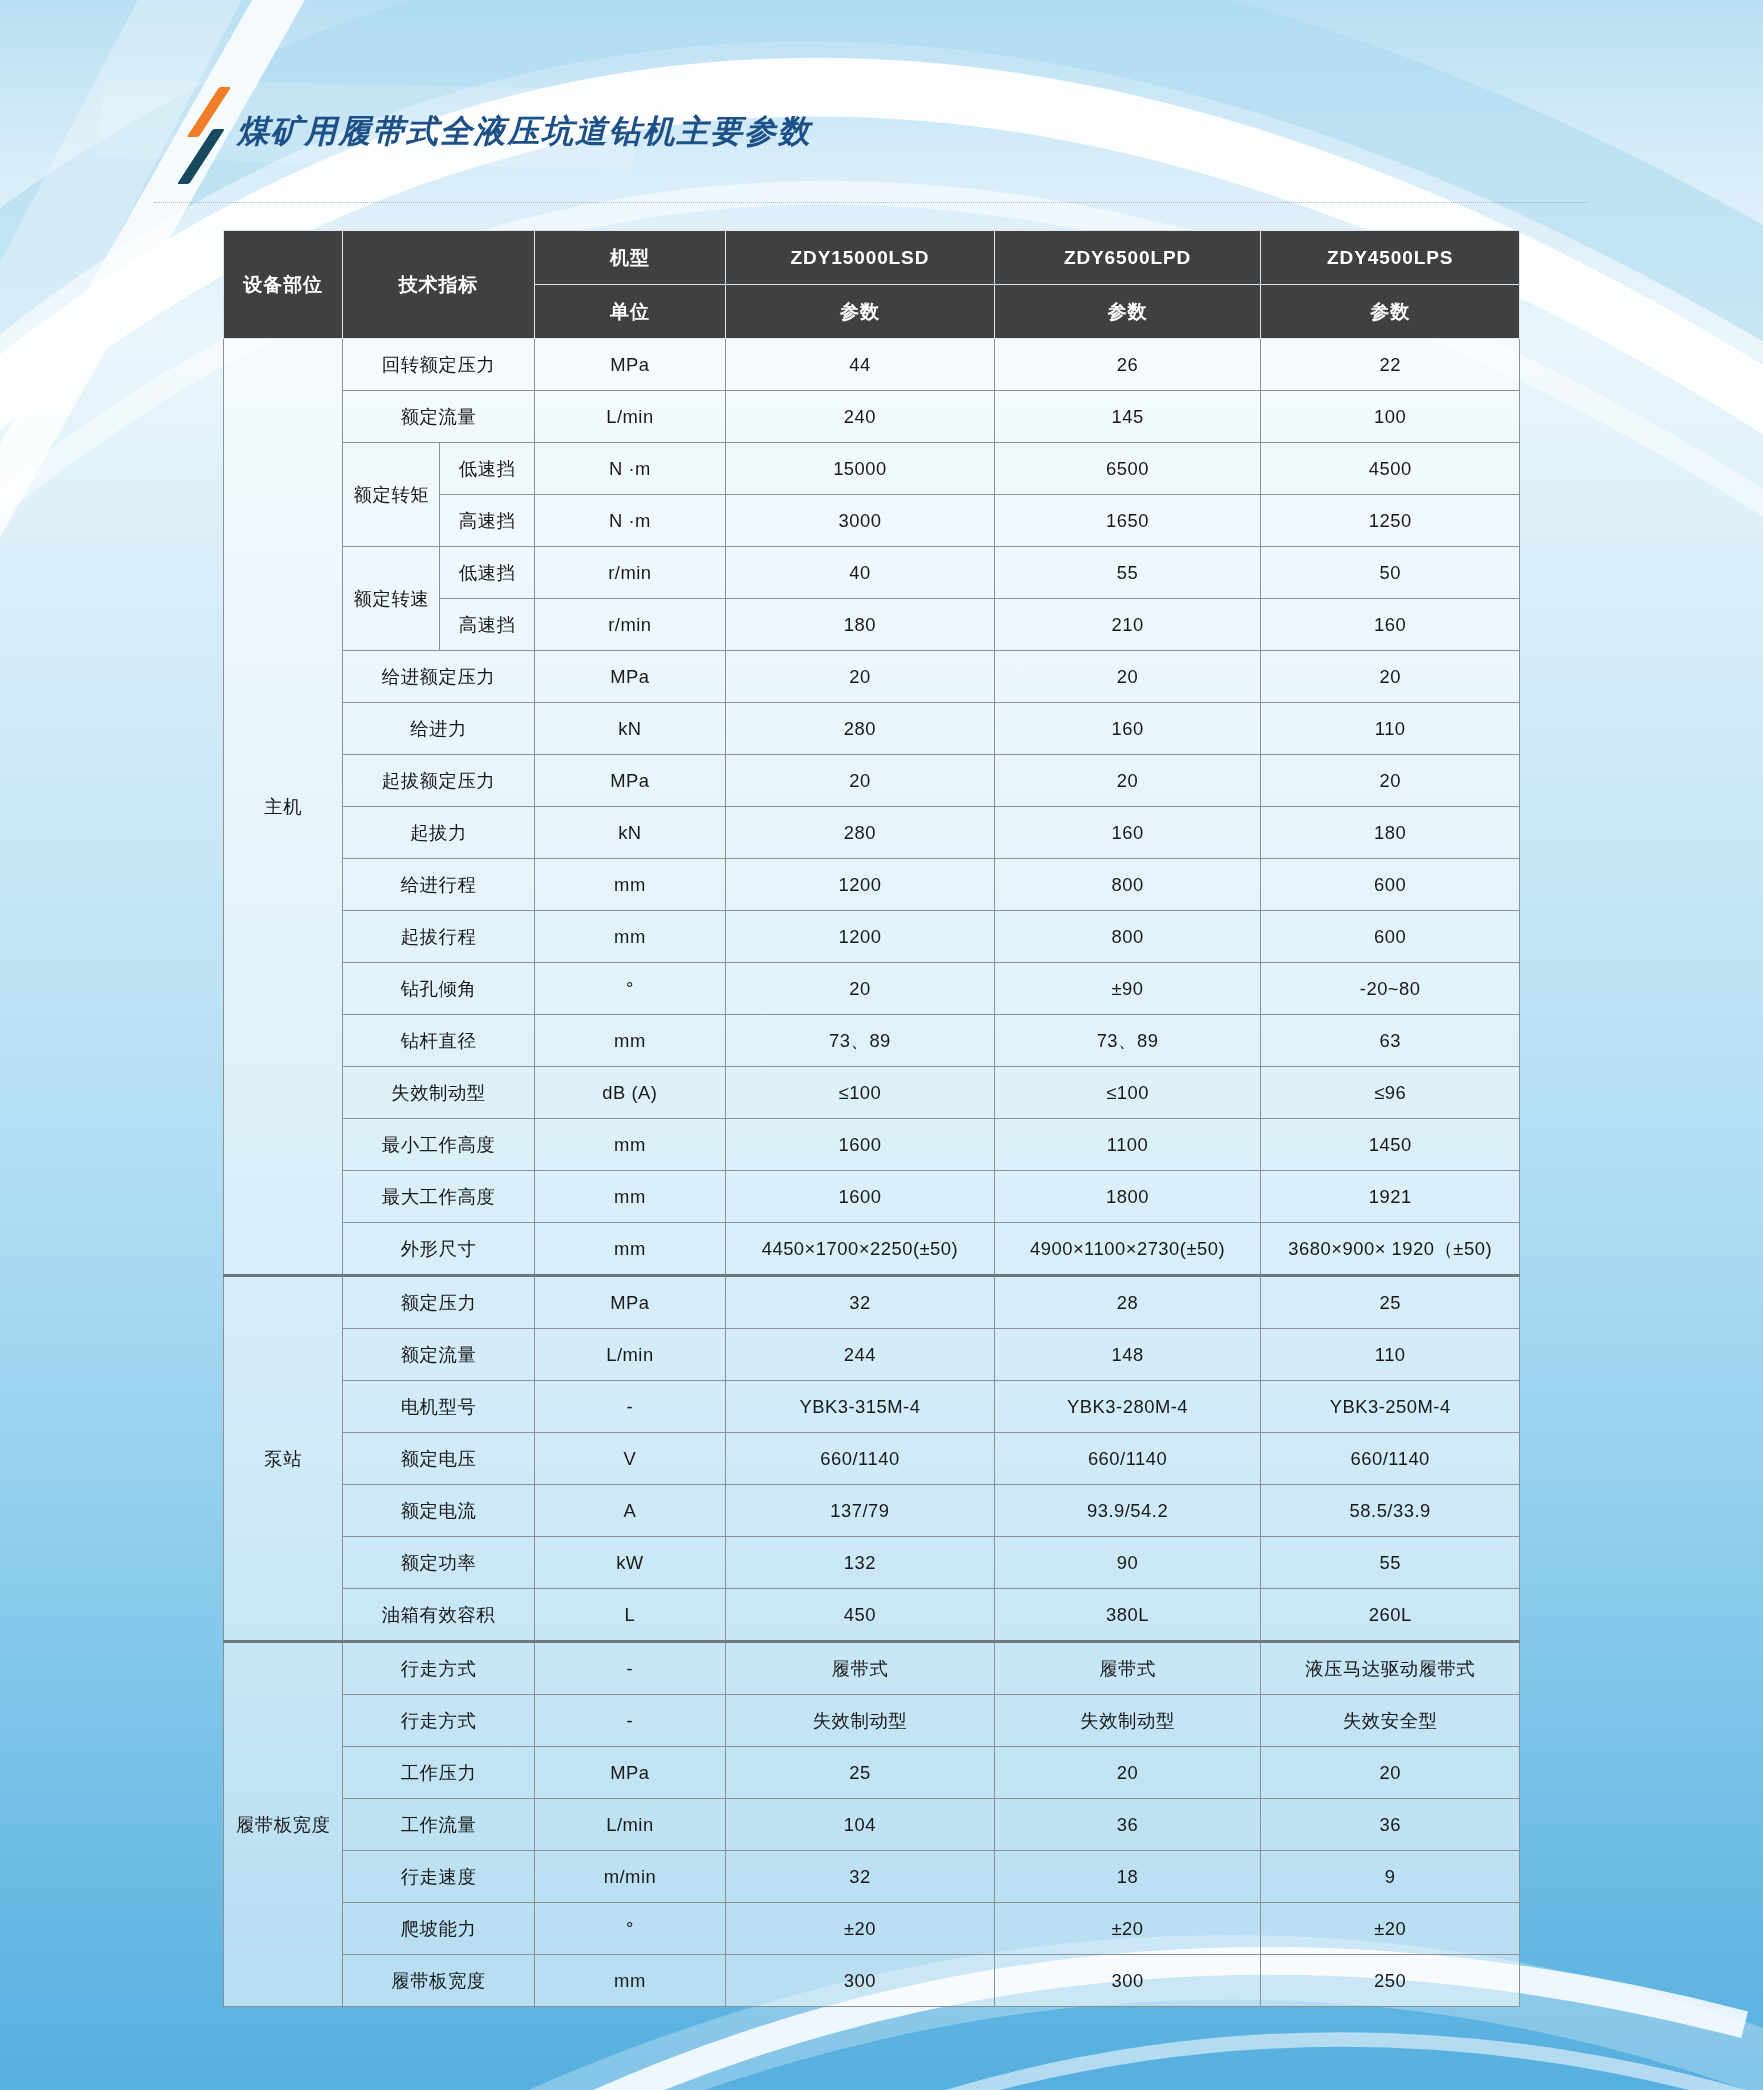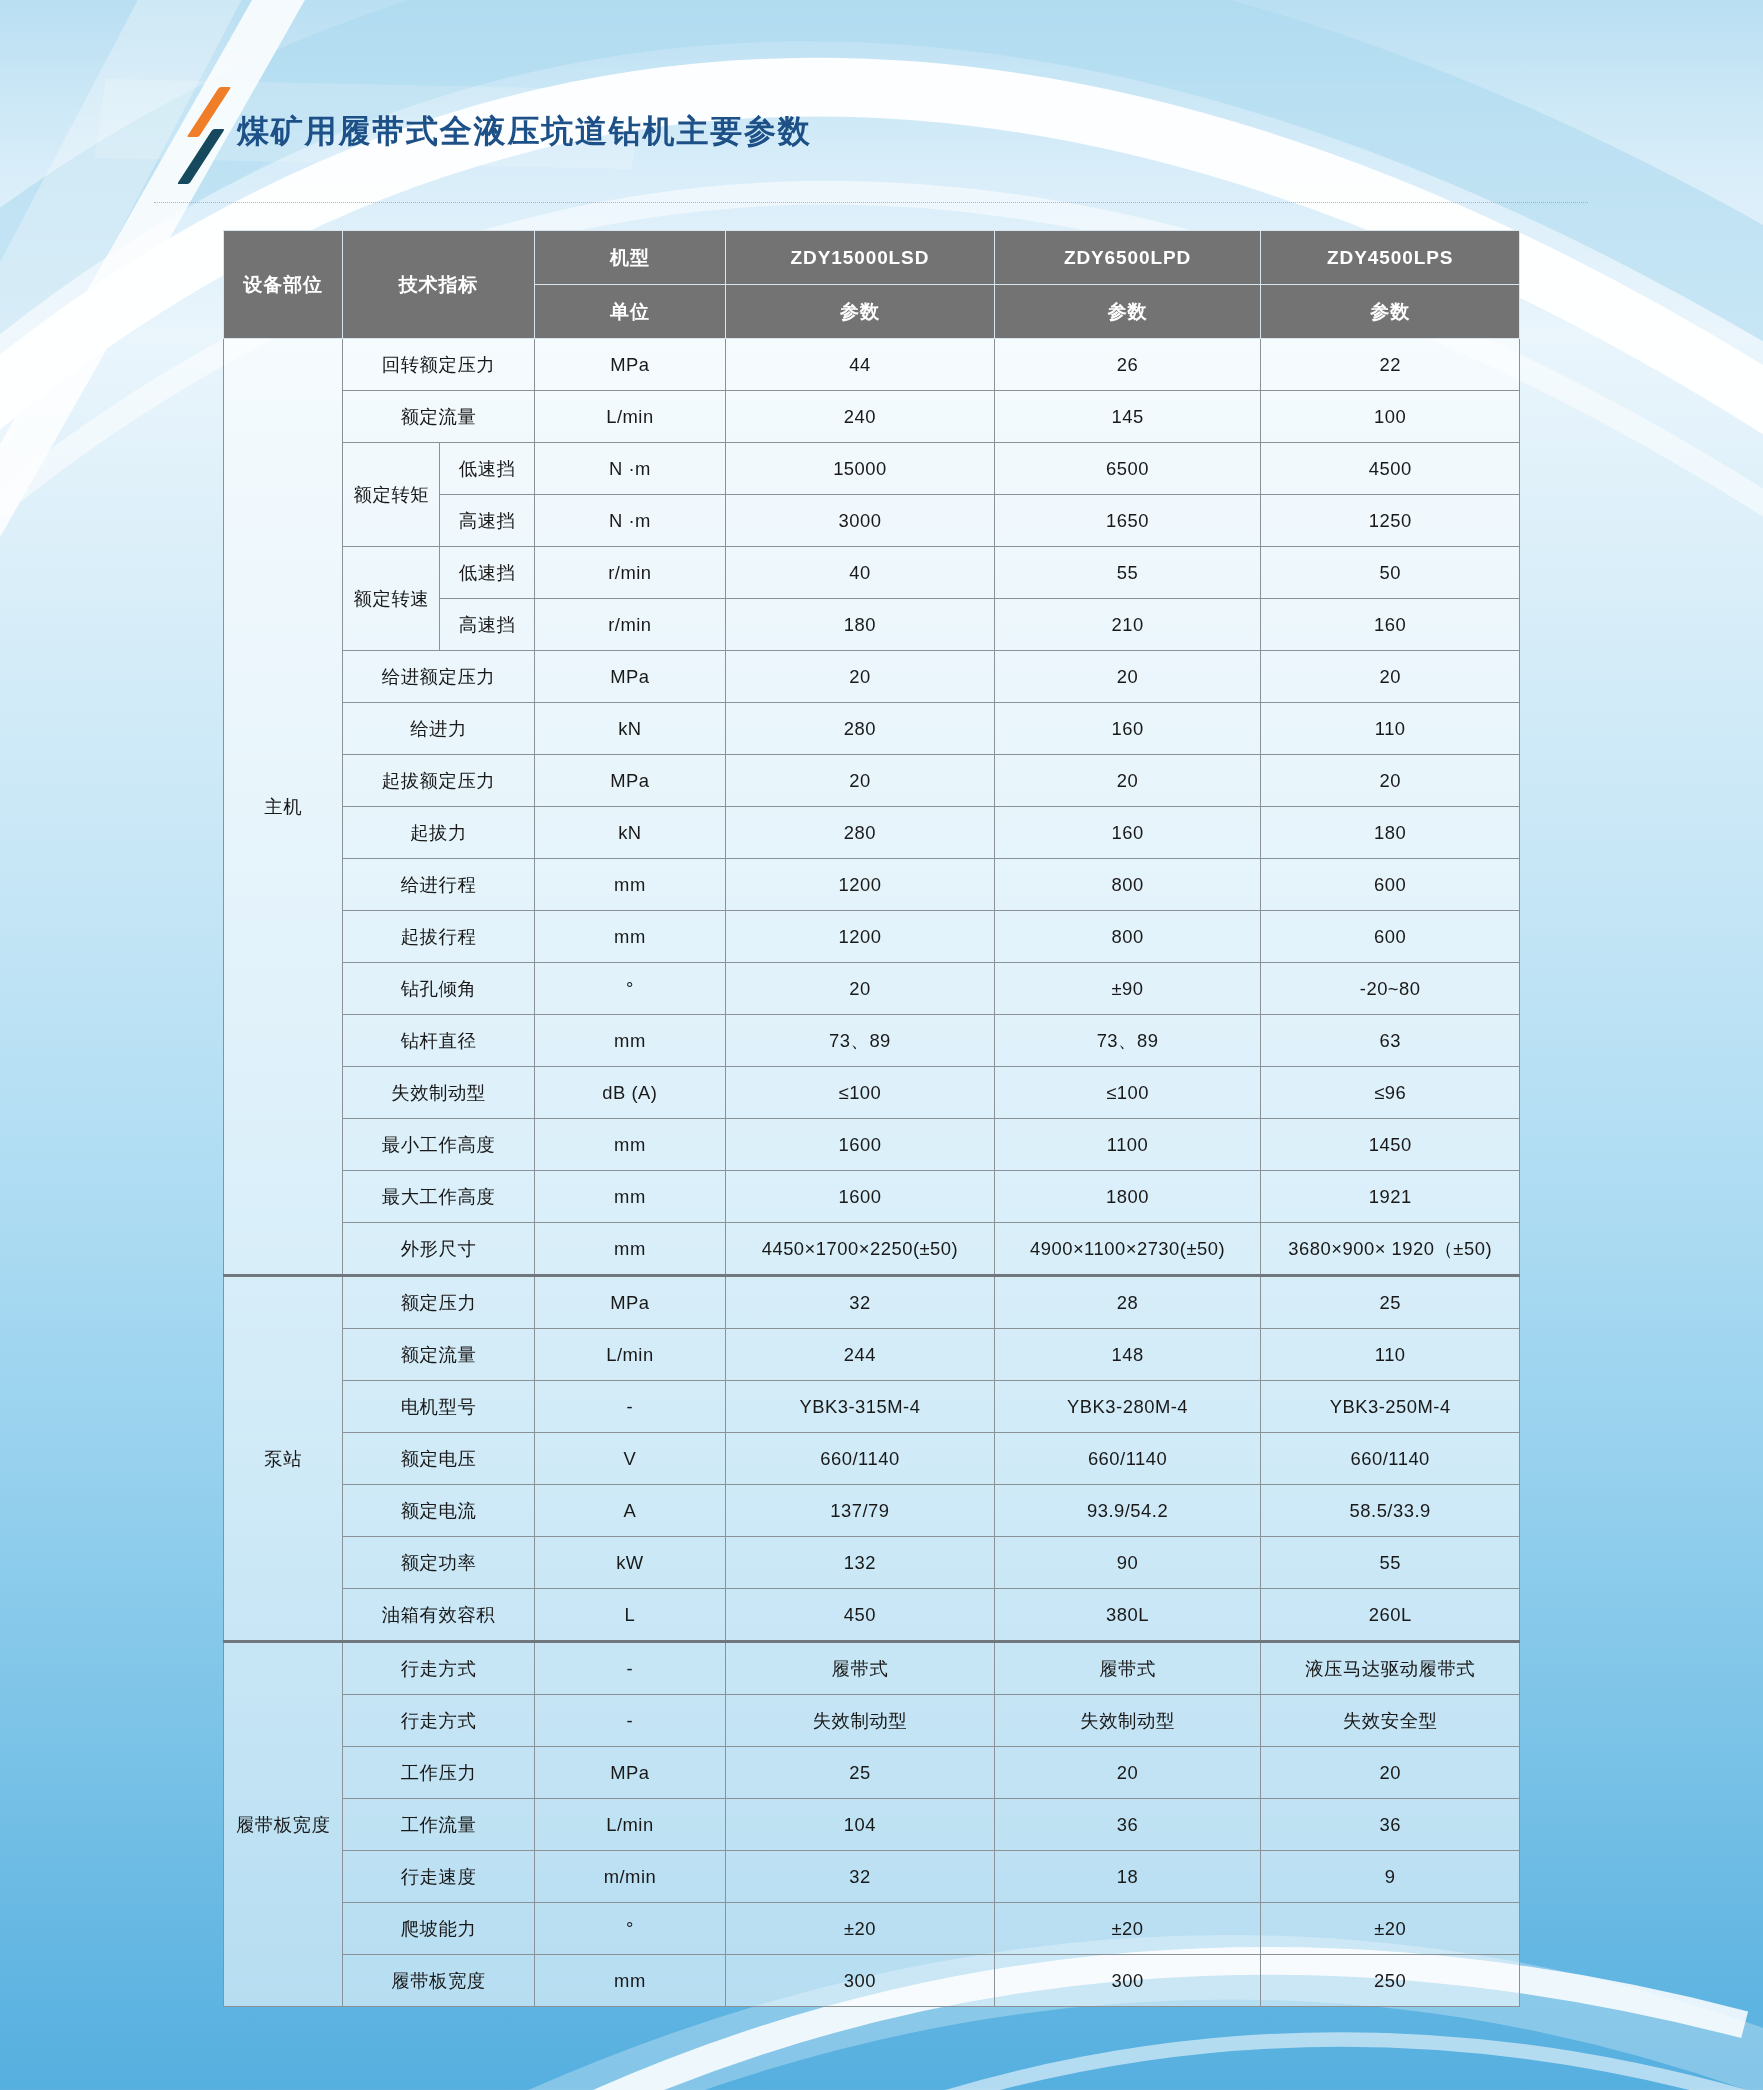--- a/index.html
+++ b/index.html
@@ -9,34 +9,34 @@
     background:#cfe9f7;
   }
   svg.bg { position:absolute; left:0; top:0; width:1763px; height:2090px; display:block; }
 
   .title-row { position:absolute; left:92px; top:81px; width:1469px; height:101px; }
   .slash { position:absolute; width:12px; border-radius:1.8px; }
   .slash.orange { left:111px; top:5.5px; height:50px; background:#f07d28; transform:skewX(-33deg); }
   .slash.teal   { left:103px; top:48px; height:55px; background:#17495e; transform:skewX(-33deg); }
   .page-title {
     position:absolute; left:145px; top:29px; margin:0;
-    font-size:32px; font-weight:bold; color:#1c5086; letter-spacing:1.8px; white-space:nowrap;
+    font-size:32px; font-weight:bold; color:#1c5086; letter-spacing:1.8px; white-space:nowrap;font-style:italic;
   }
   .dotted-divider {
     position:absolute; left:154px; top:202px; width:1434px; height:0;
     border-top:1.8px dotted #98a4ab; opacity:.75;
   }
 
   table.spec {
     position:absolute; left:223px; top:230px; width:1297px;
     border-collapse:collapse; table-layout:fixed;
     border:1.8px solid #8e979d;
   }
   thead th {
-    background:#737373; color:#ffffff; font-size:19px; font-weight:bold;
+    background:#404040; color:#ffffff; font-size:19px; font-weight:bold;
     border:1.8px solid #d9e6ee; height:53px; padding:0; text-align:center; letter-spacing:0.9px;
   }
   tbody td {
     background:rgba(255,255,255,0.55);
     border:1.8px solid #8a9197; border-left-width:1.4px; border-right-width:1.4px;
     font-size:18.4px; color:#191919; text-align:center; vertical-align:middle;
     height:51px; padding:0 3.7px; letter-spacing:0.5px;
   }
   tbody tr.sec-start td { border-top:3.7px solid #70777d; }
 </style>

